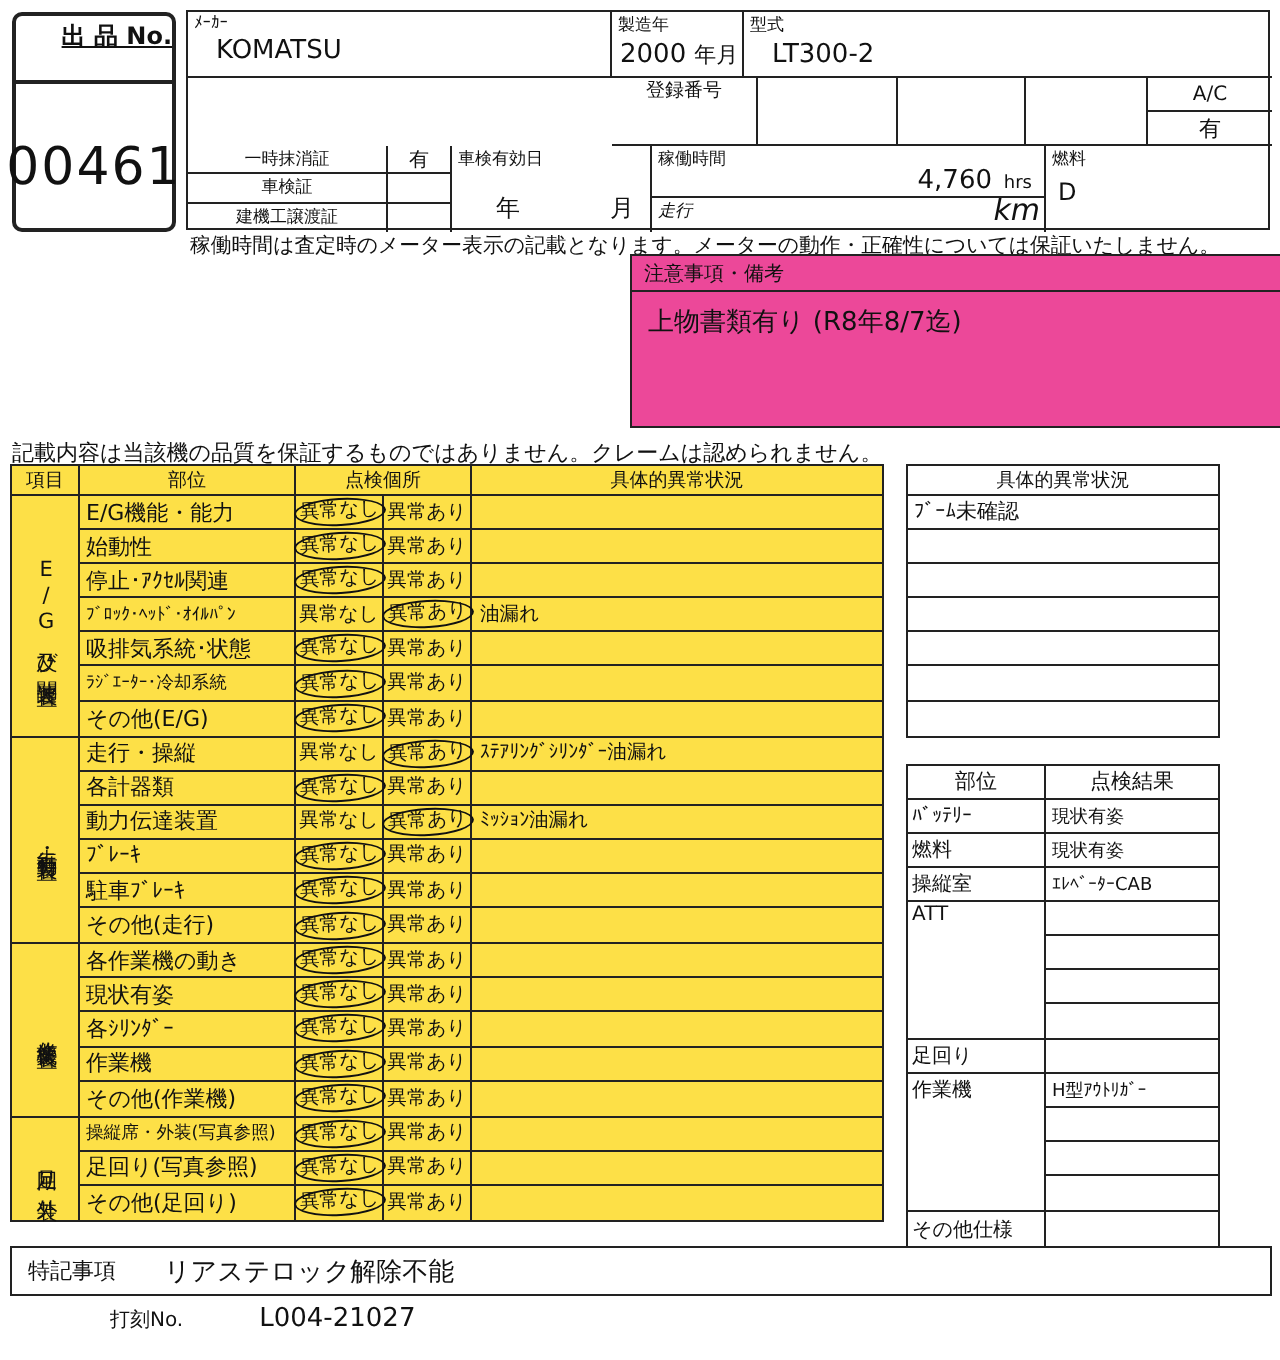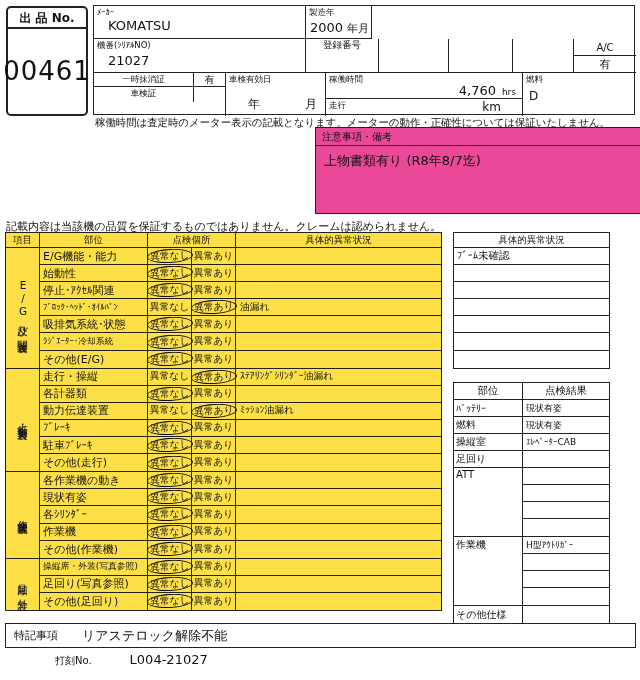--- a/index.html
+++ b/index.html
@@ -2,21 +2,21 @@
 <html><head>
 <meta charset="utf-8">
 <style>
   *{margin:0;padding:0;box-sizing:border-box;}
   html,body{background:#fff;}
   body{width:640px;height:680px;font-family:"DejaVu Sans","Liberation Sans",sans-serif;color:#111;}
   .sheet{position:relative;width:640px;height:680px;background:#fff;overflow:hidden;}
 
   
   .lot-box{position:absolute;left:6px;top:6px;width:82px;height:110px;border:2px solid #222;border-radius:5px;background:#fff;}
-  .lot-head{height:21px;line-height:20px;text-align:center;font-size:12px;font-weight:bold;border-bottom:2px solid #222;}
+  .lot-head{height:34px;line-height:20px;text-align:right;font-size:12px;font-weight:bold;border-bottom:2px solid #222;text-decoration:underline;}
   .lot-num{height:84px;display:flex;align-items:center;justify-content:center;font-size:26px;letter-spacing:1px;}
 
   
   .info{position:absolute;left:93px;top:5px;width:542px;height:110px;border:1.5px solid #222;background:#fff;}
   .cell{position:absolute;border-right:1px solid #222;border-bottom:1px solid #222;overflow:hidden;}
   .cell.no-r{border-right:none;}
   .cell.no-b{border-bottom:none;}
   .lbl{font-size:8.5px;padding:1px 3px;white-space:nowrap;}
   .val{font-size:13px;padding-left:14px;white-space:nowrap;}
   .c-maker{left:0;top:0;width:212px;height:33px;}
@@ -37,22 +37,22 @@
   .doc-row{display:flex;height:14.3px;border-bottom:1px solid #222;}
   .doc-row:last-child{border-bottom:none;}
   .doc-l{width:100px;border-right:1px solid #222;font-size:8.5px;display:flex;align-items:center;justify-content:center;white-space:nowrap;}
   .doc-v{flex:1;font-size:10px;display:flex;align-items:center;justify-content:center;}
   .c-expiry{left:132px;top:67px;width:100px;height:43px;}
   .expiry-val{position:absolute;bottom:3px;left:22px;right:8px;display:flex;font-size:12px;}
   .expiry-val .u2{margin-left:auto;}
   .c-hours{left:232px;top:67px;width:197px;height:26px;}
   .hours-val{position:absolute;right:26px;bottom:0;font-size:13px;}
   .hours-unit{position:absolute;right:6px;bottom:1px;font-size:9px;}
-  .c-travel{left:232px;top:93px;width:197px;height:17px;}
-  .travel-unit{position:absolute;right:21px;bottom:2px;font-size:12px;}
+  .c-travel{left:232px;top:93px;width:197px;height:17px;font-style:italic;}
+  .travel-unit{position:absolute;right:2px;bottom:2px;font-size:15px;}
   .c-fuel{left:429px;top:67px;width:113px;height:43px;}
   .fuel-val{font-size:12px;padding-left:6px;margin-top:2px;}
 
   .meter-note{position:absolute;left:95px;top:116px;width:545px;font-size:10.4px;white-space:nowrap;}
 
   
   .remarks{position:absolute;left:315px;top:127px;width:380px;height:87px;border:1.5px solid #222;background:#ec4899;}
   .remarks-title{height:18px;border-bottom:1px solid #222;font-size:10px;padding:2px 6px;}
   .remarks-body{font-size:13px;padding:6px 8px;}
 
@@ -123,41 +123,45 @@
       <div class="val">KOMATSU</div>
     </div>
     <div class="cell c-year">
       <div class="lbl">製造年</div>
       <div class="year-val">
         <span>2000</span>
         <span class="u">年</span>
         <span class="u2">月</span>
       </div>
     </div>
-    <div class="cell c-serial">
-      <div class="lbl">機番(ｼﾘｱﾙNO)</div>
-      <div class="val">21027</div>
+    <div class="cell c-model no-r">
+      <div class="lbl">型式</div>
+      <div class="val">LT300-2</div>
     </div>
     <div class="cell c-reg">
       <span>登録番号</span>
     </div>
     <div class="cell c-re1"></div>
     <div class="cell c-re2"></div>
     <div class="cell c-re3"></div>
     <div class="cell c-ac no-r">
       <div class="ac-top">A/C</div>
       <div class="ac-bot">有</div>
     </div>
     <div class="cell c-docs no-b">
       <div class="doc-row">
         <div class="doc-l">一時抹消証</div>
         <div class="doc-v">有</div>
       </div>
       <div class="doc-row">
         <div class="doc-l">車検証</div>
+        <div class="doc-v"></div>
+      </div>
+      <div class="doc-row">
+        <div class="doc-l">建機工譲渡証</div>
         <div class="doc-v"></div>
       </div>
     </div>
     <div class="cell c-expiry no-b">
       <div class="lbl">車検有効日</div>
       <div class="expiry-val">
         <span>年</span>
         <span class="u2">月</span>
       </div>
     </div>
@@ -450,32 +454,32 @@
           <div class="r-res">現状有姿</div>
         </div>
         <div class="r-row single">
           <div class="r-part">燃料</div>
           <div class="r-res">現状有姿</div>
         </div>
         <div class="r-row single">
           <div class="r-part">操縦室</div>
           <div class="r-res">ｴﾚﾍﾞｰﾀｰCAB</div>
         </div>
+        <div class="r-row">
+          <div class="r-part">ATT</div>
+          <div class="r-subs">
+            <div class="r-sub"></div>
+            <div class="r-sub"></div>
+            <div class="r-sub"></div>
+            <div class="r-sub"></div>
+          </div>
+        </div>
         <div class="r-row single">
           <div class="r-part">足回り</div>
           <div class="r-res"></div>
-        </div>
-        <div class="r-row">
-          <div class="r-part">ATT</div>
-          <div class="r-subs">
-            <div class="r-sub"></div>
-            <div class="r-sub"></div>
-            <div class="r-sub"></div>
-            <div class="r-sub"></div>
-          </div>
         </div>
         <div class="r-row">
           <div class="r-part">作業機</div>
           <div class="r-subs">
             <div class="r-sub">H型ｱｳﾄﾘｶﾞｰ</div>
             <div class="r-sub"></div>
             <div class="r-sub"></div>
             <div class="r-sub"></div>
           </div>
         </div>

